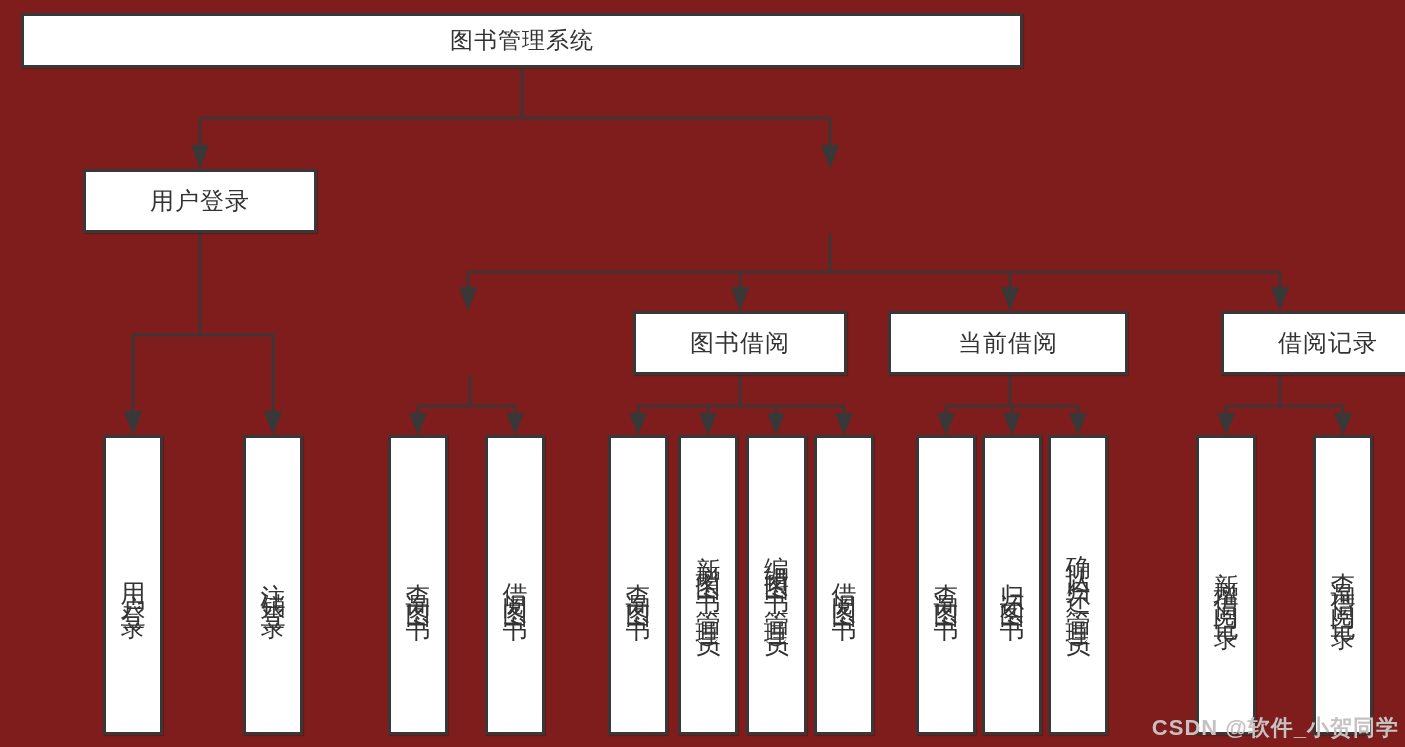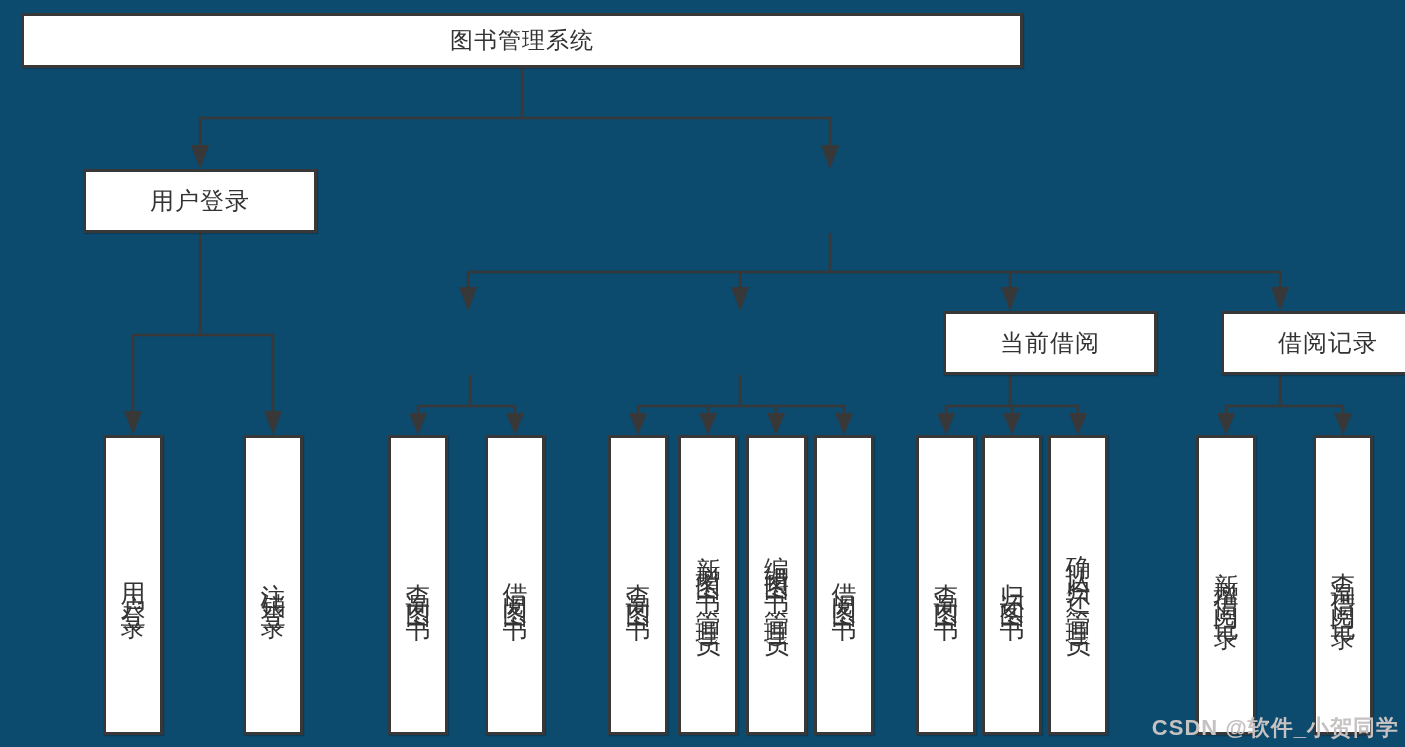--- a/index.html
+++ b/index.html
@@ -1,20 +1,20 @@
 <!DOCTYPE html>
 <html><head>
 <meta charset="utf-8">
 <style>
   html, body { margin: 0; padding: 0; background: #ffffff; }
   .canvas {
     position: relative;
     width: 1405px;
     height: 747px;
-    background: #0c4a6e;
+    background: #7f1d1d;
     font-family: "Liberation Sans", "DejaVu Sans", sans-serif;
     overflow: hidden;
   }
   svg.connectors {
     position: absolute;
     left: 0; top: 0;
     width: 1405px; height: 747px;
   }
   .node {
     position: absolute;
@@ -122,21 +122,24 @@
   </svg>
 
   <div class="node h root" style="left:21px; top:13px; width:1002px; height:55px">
     <span>图书管理系统</span>
   </div>
 
   <div class="node h" style="left:83px; top:169px; width:234px; height:64px">
     <span>用户登录</span>
   </div>
 
-  <div class="node h" style="left:943px; top:311px; width:214px; height:64px">
+  <div class="node h" style="left:633px; top:311px; width:214px; height:64px">
+    <span>图书借阅</span>
+  </div>
+  <div class="node h" style="left:888px; top:311px; width:240px; height:64px">
     <span>当前借阅</span>
   </div>
   <div class="node h" style="left:1221px; top:311px; width:214px; height:64px">
     <span>借阅记录</span>
   </div>
 
   <div class="node v" style="left:103px; top:435px; width:60px; height:300px">
     <span>用户登录</span>
   </div>
   <div class="node v" style="left:243px; top:435px; width:60px; height:300px">

